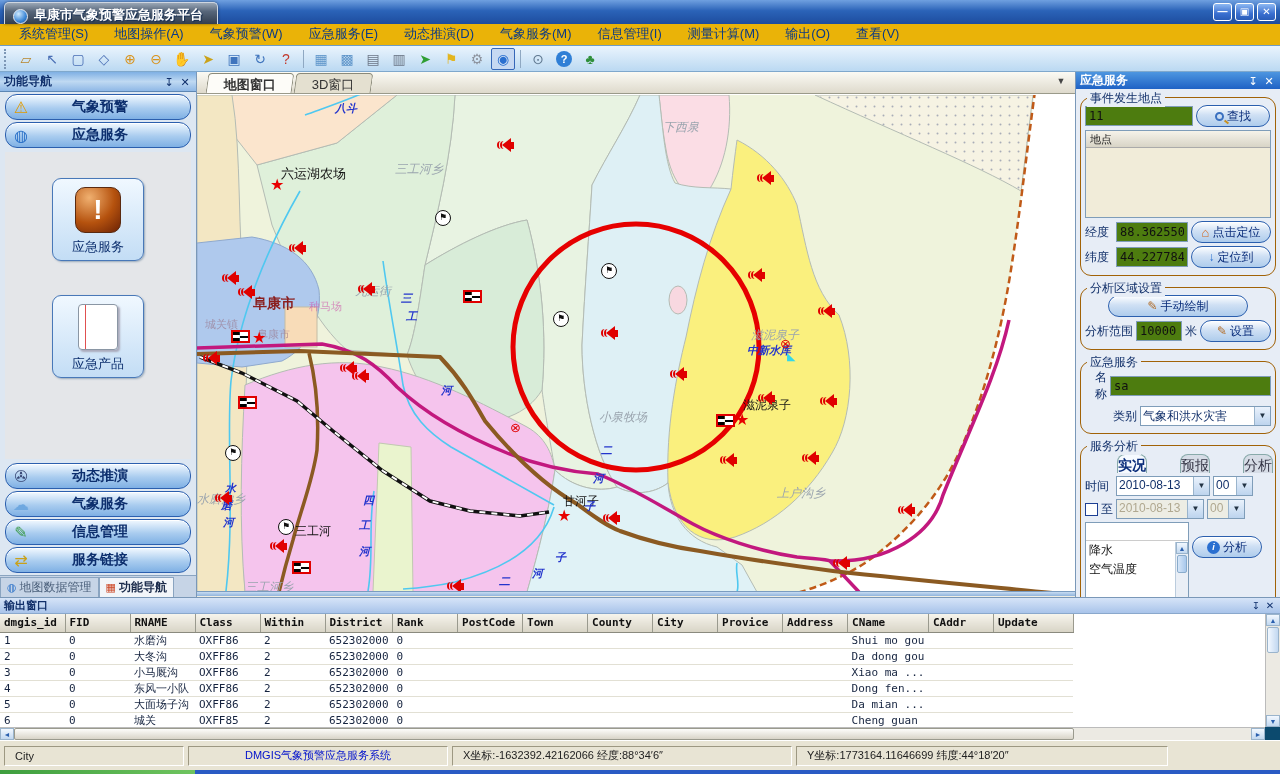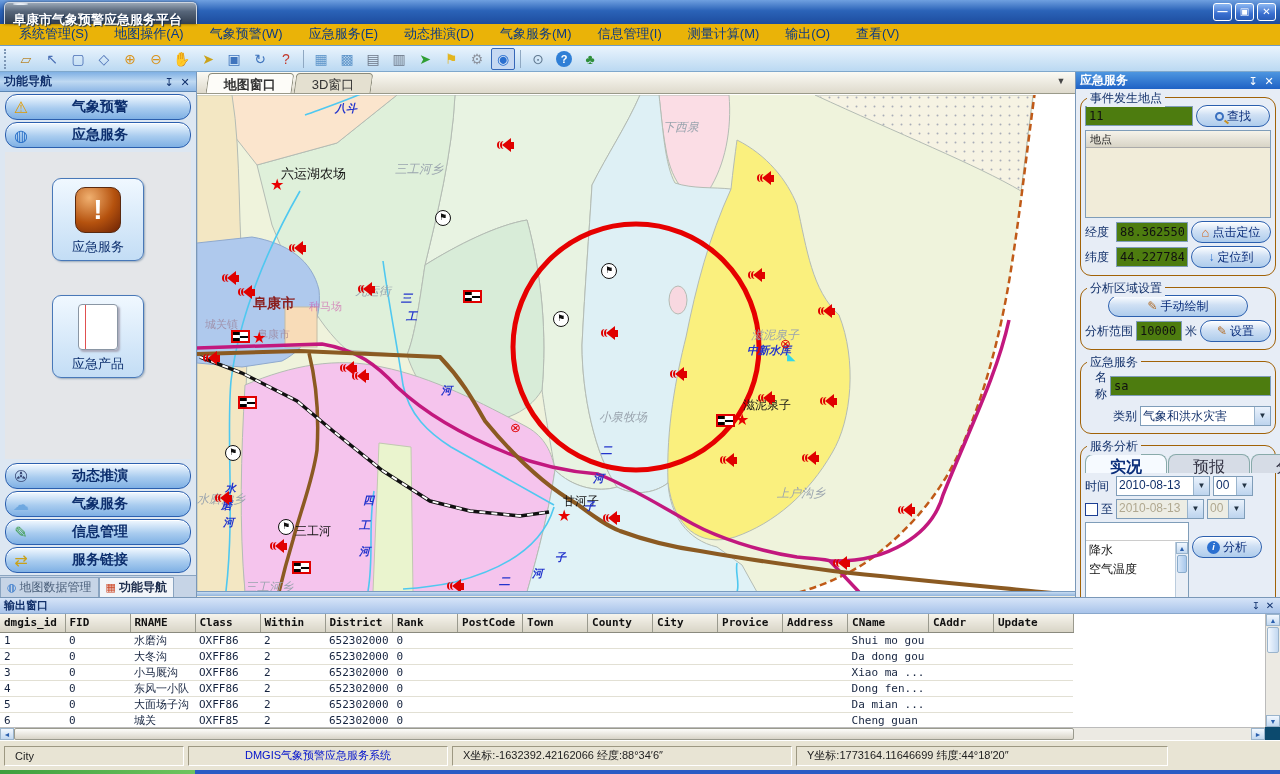--- a/index.html
+++ b/index.html
@@ -1,21 +1,21 @@
 <!DOCTYPE html>
 <html><head>
 <meta charset="utf-8">
 <style>
   * { margin:0; padding:0; box-sizing:border-box; }
   html,body { width:1280px; height:774px; overflow:hidden; font-family:"Liberation Sans","DejaVu Sans",sans-serif; }
   #app { width:1280px; height:774px; position:relative; background:#ECE9D8; }
 
   
   #titlebar { height:24px; background:linear-gradient(180deg,#6FA0E0 0%,#2B63B8 45%,#1D4C9E 100%); display:flex; align-items:center; justify-content:space-between; padding:0 4px; }
-  #title-plaque { display:flex; align-items:flex-start; gap:6px; height:22px; margin-top:2px; padding:0 14px 0 8px; border:1px solid #cfd6e0; border-bottom:none; border-radius:5px 5px 0 0; background:linear-gradient(180deg,#9aa7b6 0%,#57667a 40%,#323e4e 100%); box-shadow:0 0 3px rgba(0,0,0,.5);flex-direction:column; }
+  #title-plaque { display:flex; align-items:flex-end; gap:6px; height:22px; margin-top:2px; padding:0 14px 0 8px; border:1px solid #cfd6e0; border-bottom:none; border-radius:5px 5px 0 0; background:linear-gradient(180deg,#9aa7b6 0%,#57667a 40%,#323e4e 100%); box-shadow:0 0 3px rgba(0,0,0,.5); }
   #title-globe { width:15px; height:15px; border-radius:50%; background:radial-gradient(circle at 35% 30%,#cfeaff,#3b86d6 60%,#1a4f94); border:1px solid #e8eef6; }
   #title-text { color:#fff; font-weight:bold; font-size:13px; text-shadow:1px 1px 1px #102a50; white-space:nowrap; }
   #win-controls { display:flex; gap:3px; }
   .winbtn { width:19px; height:18px; border-radius:3px; border:1px solid #fff; background:linear-gradient(180deg,#8db8f2,#3a6fd0 60%,#2a5cb8); color:#fff; font-size:10px; line-height:16px; text-align:center; font-weight:bold; cursor:default; }
 
   
   #menubar { height:22px; background:#eab308; border-bottom:1px solid #6f9cc4; display:flex; align-items:flex-end; padding-left:6px; }
   .menu-item { font-size:13px; color:#0a3a86; padding:2px 13px; white-space:nowrap; }
 
   
@@ -96,21 +96,21 @@
   .ic-down { color:#2a6fd0; font-weight:bold; }
   .ic-pen { color:#b06820; font-size:12px; }
   .ic-info { background:#2a6fd0; color:#fff; border-radius:50%; width:13px; height:13px; font-size:9px; line-height:13px; text-align:center; font-style:italic; font-weight:bold; }
   #loc-list { border:1px solid #7f9db9; background:#F1ECD9; height:88px; margin-top:3px; }
   #loc-list-hd { height:17px; background:linear-gradient(180deg,#F6F3EA,#D8D4C6); border-bottom:1px solid #aaa; font-size:11px; padding:1px 4px; color:#222; }
   .combo { display:flex; border:1px solid #7f9db9; background:#fff; height:20px; flex:1; }
   .combo .cv { flex:1; font-size:12px; padding:1px 2px; white-space:nowrap; overflow:hidden; }
   .combo .ca { width:16px; background:linear-gradient(180deg,#EAF2FC,#BDD4EE); border-left:1px solid #9ab4cc; font-size:8px; text-align:center; line-height:18px; color:#234; }
   .combo.dis { background:#EDEDE4; } .combo.dis .cv { color:#b0a890; }
   #svc-tabs { display:flex; align-items:flex-end; height:21px; margin-top:2px; }
-  .stab { height:19px; padding:2px 24px; font-size:16px; border:1px solid #8aa; border-bottom:none; border-radius:8px 8px 0 0; background:#D6DCE6; color:#334; margin-right:1px; white-space:nowrap; }
+  .stab { height:19px; padding:2px 0; font-size:14px; border:1px solid #8aa; border-bottom:none; border-radius:8px 8px 0 0; background:#D6DCE6; color:#334; margin-right:1px; white-space:nowrap;margin-left:32px; }
   .stab.active { background:#F6FAFF; font-weight:bold; color:#0b2e7b; }
   .tab-scroll { font-size:8px; color:#2a5fae; width:11px; text-align:center; }
   .cb { width:13px; height:13px; border:1px solid #1c3f94; background:#fff; }
   #val-list { width:104px; border:1px solid #7f9db9; background:#fff; height:82px; position:relative; }
   #val-list .inp { height:18px; border-bottom:1px solid #ccc; }
   #val-list .it { font-size:12px; padding:1px 3px; color:#111; }
   #val-sb { position:absolute; right:0; top:19px; bottom:0; width:13px; background:#EAEFF6; border-left:1px solid #bcd; }
   #val-sb .a { height:12px; font-size:7px; text-align:center; line-height:12px; color:#2a5fae; background:linear-gradient(180deg,#F2F8FF,#C2D8F0); border:1px solid #9ab4cc; }
   #val-sb .th { height:18px; margin:1px; background:linear-gradient(90deg,#D6E6F8,#A8C8EC); border:1px solid #8aaccc; border-radius:2px; }
 

